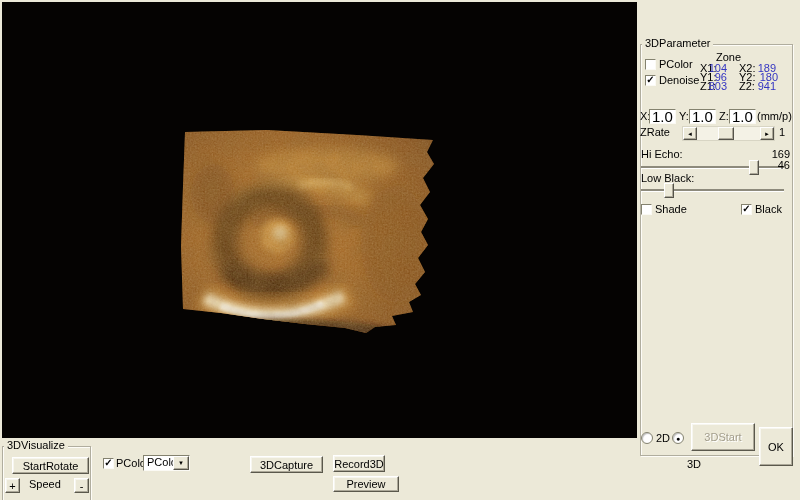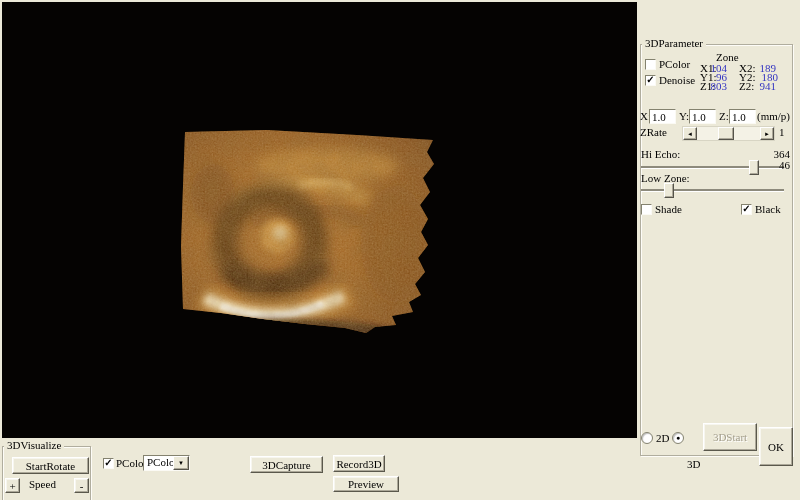--- a/index.html
+++ b/index.html
@@ -1,19 +1,19 @@
 <!DOCTYPE html>
 <html><head>
 <meta charset="utf-8">
 <style>
   html,body{margin:0;padding:0;}
   .window{
     position:relative;width:800px;height:500px;overflow:hidden;
     background:#ece9d8;color:#000;
-    font-family:Liberation Serif, serif;font-size:11px;line-height:11px;
+    font-family:Liberation Sans, sans-serif;font-size:11px;line-height:11px;
   }
   .viewport{position:absolute;left:2px;top:2px;width:635px;height:436px;background:#050302;}
   .right-panel{position:absolute;left:637px;top:0;width:163px;height:500px;}
   .bottom-panel{position:absolute;left:0;top:438px;width:637px;height:62px;}
   .lbl{position:absolute;white-space:nowrap;line-height:11px;}
   .num{text-align:right;}
   .val{color:#3435c2;text-align:right;}
   .groupbox{
     position:absolute;border:1px solid #b0ad9e;
     box-shadow:inset 1px 1px 0 #fdfcf7, 1px 1px 0 #fdfcf7;
@@ -35,21 +35,21 @@
   .cb .mark{font-size:10px;line-height:8px;font-weight:bold;margin-top:-1px;}
   .radio{
     position:absolute;width:10px;height:10px;border-radius:50%;background:#fff;
     border:1px solid #84826f;box-shadow:inset 1px 1px 1px rgba(0,0,0,.25);
     display:flex;align-items:center;justify-content:center;
   }
   .radio .dot{font-size:7px;line-height:7px;}
   .tb{
     position:absolute;background:#fff;height:13px;
     border:1px solid;border-color:#84826f #fbfaf4 #fbfaf4 #84826f;
-    font-family:inherit;font-size:11px;padding:0 2px;margin:0;
+    font-family:inherit;font-size:15px;padding:0 2px;margin:0;
   }
   .slider-track{position:absolute;height:2px;background:#8d8a7c;border-bottom:1px solid #fff;}
   .slider-thumb{
     position:absolute;width:8px;height:13px;background:#ece9d8;
     border:1px solid;border-color:#fff #55534a #55534a #fff;
     box-shadow:inset -1px -1px 0 #aca899;
   }
   .scrollbar{position:absolute;height:13px;background:#f4f2e6;border:1px solid #d8d5c4;}
   .sb-btn{
     position:absolute;top:0;width:12px;height:11px;background:#ece9d8;
@@ -174,25 +174,25 @@
         <span>◄</span>
       </span>
       <span class="sb-thumb" style="left:35px"></span>
       <span class="sb-btn" style="right:0">
         <span>►</span>
       </span>
     </div>
     <span class="lbl" style="left:142px;top:127px">1</span>
 
     <span class="lbl" style="left:4px;top:149px">Hi Echo:</span>
-    <span class="lbl num" style="left:105px;top:149px;width:48px">364</span>
+    <span class="lbl num" style="left:105px;top:149px;width:48px">169</span>
     <div class="slider-track" style="left:4px;top:166px;width:143px"></div>
     <div class="slider-thumb" style="left:112px;top:160px"></div>
 
-    <span class="lbl" style="left:4px;top:173px">Low Zone:</span>
+    <span class="lbl" style="left:4px;top:173px">Low Black:</span>
     <span class="lbl num" style="left:105px;top:160px;width:48px">46</span>
     <div class="slider-track" style="left:4px;top:189px;width:143px"></div>
     <div class="slider-thumb" style="left:27px;top:183px"></div>
 
     <span class="cb" style="left:4px;top:204px">
       <span class="mark"></span>
     </span>
     <span class="lbl" style="left:18px;top:204px">Shade</span>
     <span class="cb" style="left:104px;top:204px">
       <span class="mark">✓</span>
@@ -200,21 +200,21 @@
     <span class="lbl" style="left:118px;top:204px">Black</span>
 
     <span class="radio" style="left:4px;top:432px">
       <span class="dot"></span>
     </span>
     <span class="lbl" style="left:19px;top:433px">2D</span>
     <span class="radio" style="left:35px;top:432px">
       <span class="dot">●</span>
     </span>
     <span class="lbl" style="left:50px;top:459px">3D</span>
-    <button class="btn disabled" style="left:66px;top:423px;width:54px;height:28px">3DStart</button>
+    <button class="btn disabled" style="left:54px;top:423px;width:64px;height:28px">3DStart</button>
     <button class="btn" style="left:122px;top:427px;width:34px;height:39px">OK</button>
   </div>
 
   <div class="bottom-panel">
     <div class="groupbox" style="left:2px;top:8px;width:87px;height:60px;border-bottom:none"></div>
     <span class="lbl gb-title" style="left:4px;top:2px">3DVisualize</span>
 
     <button class="btn" style="left:12px;top:19px;width:77px;height:17px">StartRotate</button>
     <button class="btn" style="left:5px;top:40px;width:15px;height:15px">+</button>
     <span class="lbl" style="left:29px;top:41px">Speed</span>

